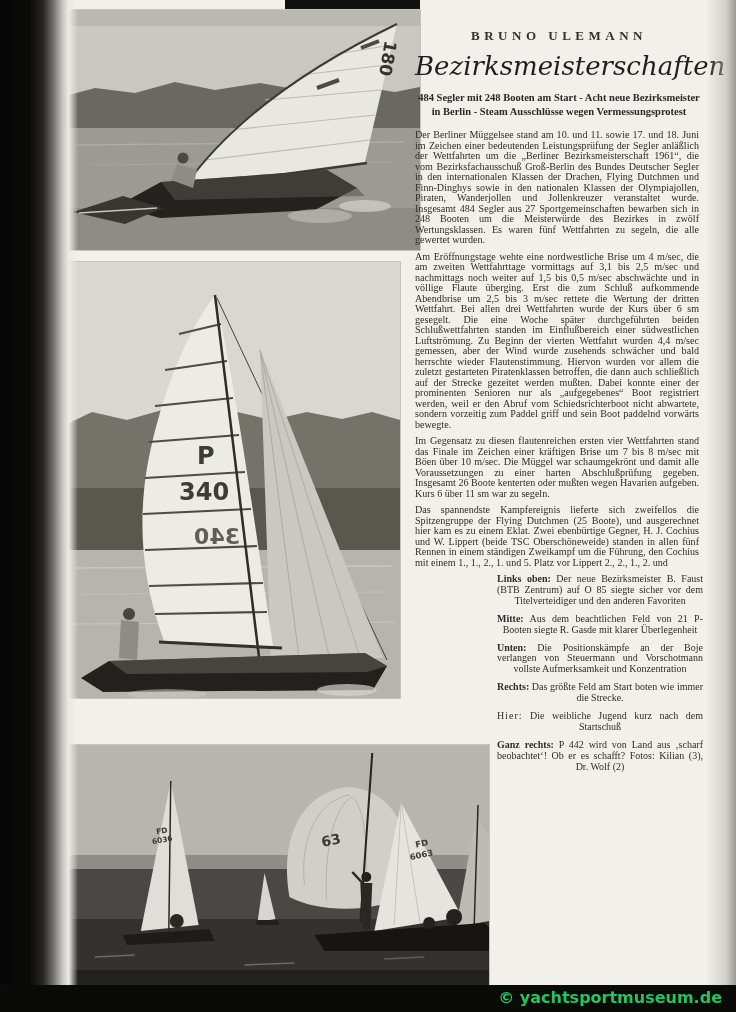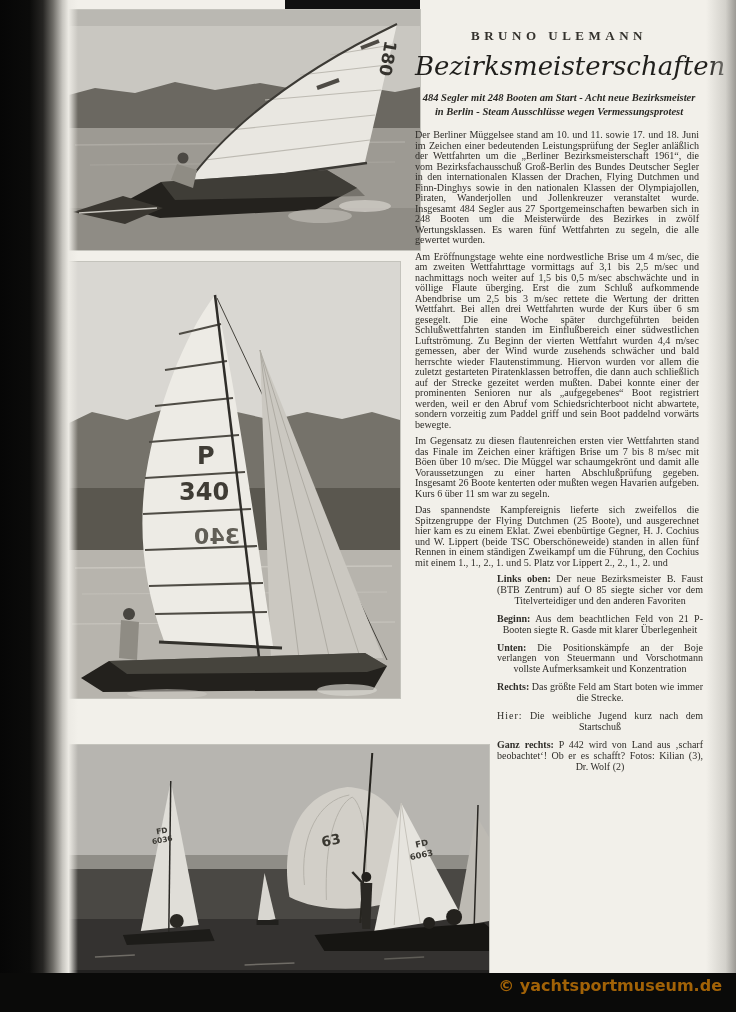--- a/index.html
+++ b/index.html
@@ -17,29 +17,29 @@
   .photo-top{left:65px;top:10px;width:355px;height:240px;}
   .photo-middle{left:67px;top:262px;width:333px;height:436px;}
   .photo-bottom{left:65px;top:745px;width:424px;height:240px;}
 
   .article{position:absolute;left:415px;top:30px;width:288px;color:#2e2c28;z-index:2;}
   .author{text-align:center;font-size:13px;font-weight:bold;letter-spacing:4.5px;color:#34322d;line-height:12px;margin-bottom:9px;}
   .title{font-family:"DejaVu Serif", serif;font-style:italic;font-weight:normal;text-align:center;
     font-size:26px;line-height:30px;color:#201f1c;margin:0 0 10px 0;}
   .title span{display:block;}
   .subtitle{font-weight:bold;font-size:10.5px;line-height:14px;text-align:center;color:#2a2925;margin-bottom:11px;}
-  .subtitle span{display:block;font-style:italic;}
+  .subtitle span{display:block;}
   .body-text p{margin:0 4px 6px 0;font-size:10.1px;line-height:10.5px;text-align:justify;color:#2f2d29;}
   .captions{margin-top:3px;padding-left:82px;}
   .caption{font-size:10px;line-height:10.9px;text-align:justify;text-align-last:center;margin-bottom:7px;color:#2f2d29;}
   .caption .lead{font-weight:bold;}
   .caption.plain-lead .lead{font-weight:normal;letter-spacing:1px;}
 
-  .bottom-bar{position:absolute;left:0;bottom:0;width:736px;height:39px;background:#0a0a09;z-index:6;
-    color:#a16207;font-family:"DejaVu Sans", sans-serif;font-weight:bold;font-size:16px;line-height:26px;
+  .bottom-bar{position:absolute;left:0;bottom:0;width:736px;height:27px;background:#0a0a09;z-index:6;
+    color:#22c55e;font-family:"DejaVu Sans", sans-serif;font-weight:bold;font-size:16px;line-height:26px;
     text-align:right;padding-right:14px;box-sizing:border-box;}
   .sail-num{font-family:"DejaVu Sans", sans-serif;font-weight:bold;}
 </style>
 </head>
 <body>
 
 <div class="scan">
   <div class="page"></div>
   <div class="topright-black"></div>
 
@@ -185,21 +185,21 @@
       <span>in Berlin - Steam Ausschlüsse wegen Vermessungsprotest</span>
     </div>
     <div class="body-text">
       <p>Der Berliner Müggelsee stand am 10. und 11. sowie 17. und 18. Juni im Zeichen einer bedeutenden Leistungsprüfung der Segler anläßlich der Wettfahrten um die „Berliner Bezirksmeisterschaft 1961“, die vom Bezirksfachausschuß Groß-Berlin des Bundes Deutscher Segler in den internationalen Klassen der Drachen, Flying Dutchmen und Finn-Dinghys sowie in den nationalen Klassen der Olympiajollen, Piraten, Wanderjollen und Jollenkreuzer veranstaltet wurde. Insgesamt 484 Segler aus 27 Sportgemeinschaften bewarben sich in 248 Booten um die Meisterwürde des Bezirkes in zwölf Wertungsklassen. Es waren fünf Wettfahrten zu segeln, die alle gewertet wurden.</p>
       <p>Am Eröffnungstage wehte eine nordwestliche Brise um 4 m/sec, die am zweiten Wettfahrttage vormittags auf 3,1 bis 2,5 m/sec und nachmittags noch weiter auf 1,5 bis 0,5 m/sec abschwächte und in völlige Flaute überging. Erst die zum Schluß aufkommende Abendbrise um 2,5 bis 3 m/sec rettete die Wertung der dritten Wettfahrt. Bei allen drei Wettfahrten wurde der Kurs über 6 sm gesegelt. Die eine Woche später durchgeführten beiden Schlußwettfahrten standen im Einflußbereich einer südwestlichen Luftströmung. Zu Beginn der vierten Wettfahrt wurden 4,4 m/sec gemessen, aber der Wind wurde zusehends schwächer und bald herrschte wieder Flautenstimmung. Hiervon wurden vor allem die zuletzt gestarteten Piratenklassen betroffen, die dann auch schließlich auf der Strecke gezeitet werden mußten. Dabei konnte einer der prominenten Senioren nur als „aufgegebenes“ Boot registriert werden, weil er den Abruf vom Schiedsrichterboot nicht abwartete, sondern vorzeitig zum Paddel griff und sein Boot paddelnd vorwärts bewegte.</p>
       <p>Im Gegensatz zu diesen flautenreichen ersten vier Wettfahrten stand das Finale im Zeichen einer kräftigen Brise um 7 bis 8 m/sec mit Böen über 10 m/sec. Die Müggel war schaumgekrönt und damit alle Voraussetzungen zu einer harten Abschlußprüfung gegeben. Insgesamt 26 Boote kenterten oder mußten wegen Havarien aufgeben. Kurs 6 über 11 sm war zu segeln.</p>
       <p>Das spannendste Kampfereignis lieferte sich zweifellos die Spitzengruppe der Flying Dutchmen (25 Boote), und ausgerechnet hier kam es zu einem Eklat. Zwei ebenbürtige Gegner, H. J. Cochius und W. Lippert (beide TSC Oberschöneweide) standen in allen fünf Rennen in einem ständigen Zweikampf um die Führung, den Cochius mit einem 1., 1., 2., 1. und 5. Platz vor Lippert 2., 2., 1., 2. und</p>
     </div>
     <div class="captions">
       <div class="caption"><span class="lead">Links oben:</span><span> Der neue Bezirksmeister B. Faust (BTB Zentrum) auf O 85 siegte sicher vor dem Titelverteidiger und den anderen Favoriten</span></div>
-      <div class="caption"><span class="lead">Beginn:</span><span> Aus dem beachtlichen Feld von 21 P-Booten siegte R. Gasde mit klarer Überlegenheit</span></div>
+      <div class="caption"><span class="lead">Mitte:</span><span> Aus dem beachtlichen Feld von 21 P-Booten siegte R. Gasde mit klarer Überlegenheit</span></div>
       <div class="caption"><span class="lead">Unten:</span><span> Die Positionskämpfe an der Boje verlangen von Steuermann und Vorschotmann vollste Aufmerksamkeit und Konzentration</span></div>
       <div class="caption"><span class="lead">Rechts:</span><span> Das größte Feld am Start boten wie immer die Strecke.</span></div>
       <div class="caption plain-lead"><span class="lead">Hier:</span><span> Die weibliche Jugend kurz nach dem Startschuß</span></div>
       <div class="caption"><span class="lead">Ganz rechts:</span><span> P 442 wird von Land aus ‚scharf beobachtet‘! Ob er es schafft? Fotos: Kilian (3), Dr. Wolf (2)</span></div>
     </div>
   </div>
 
   <div class="edge-left"></div>
   <div class="edge-right"></div>
 

